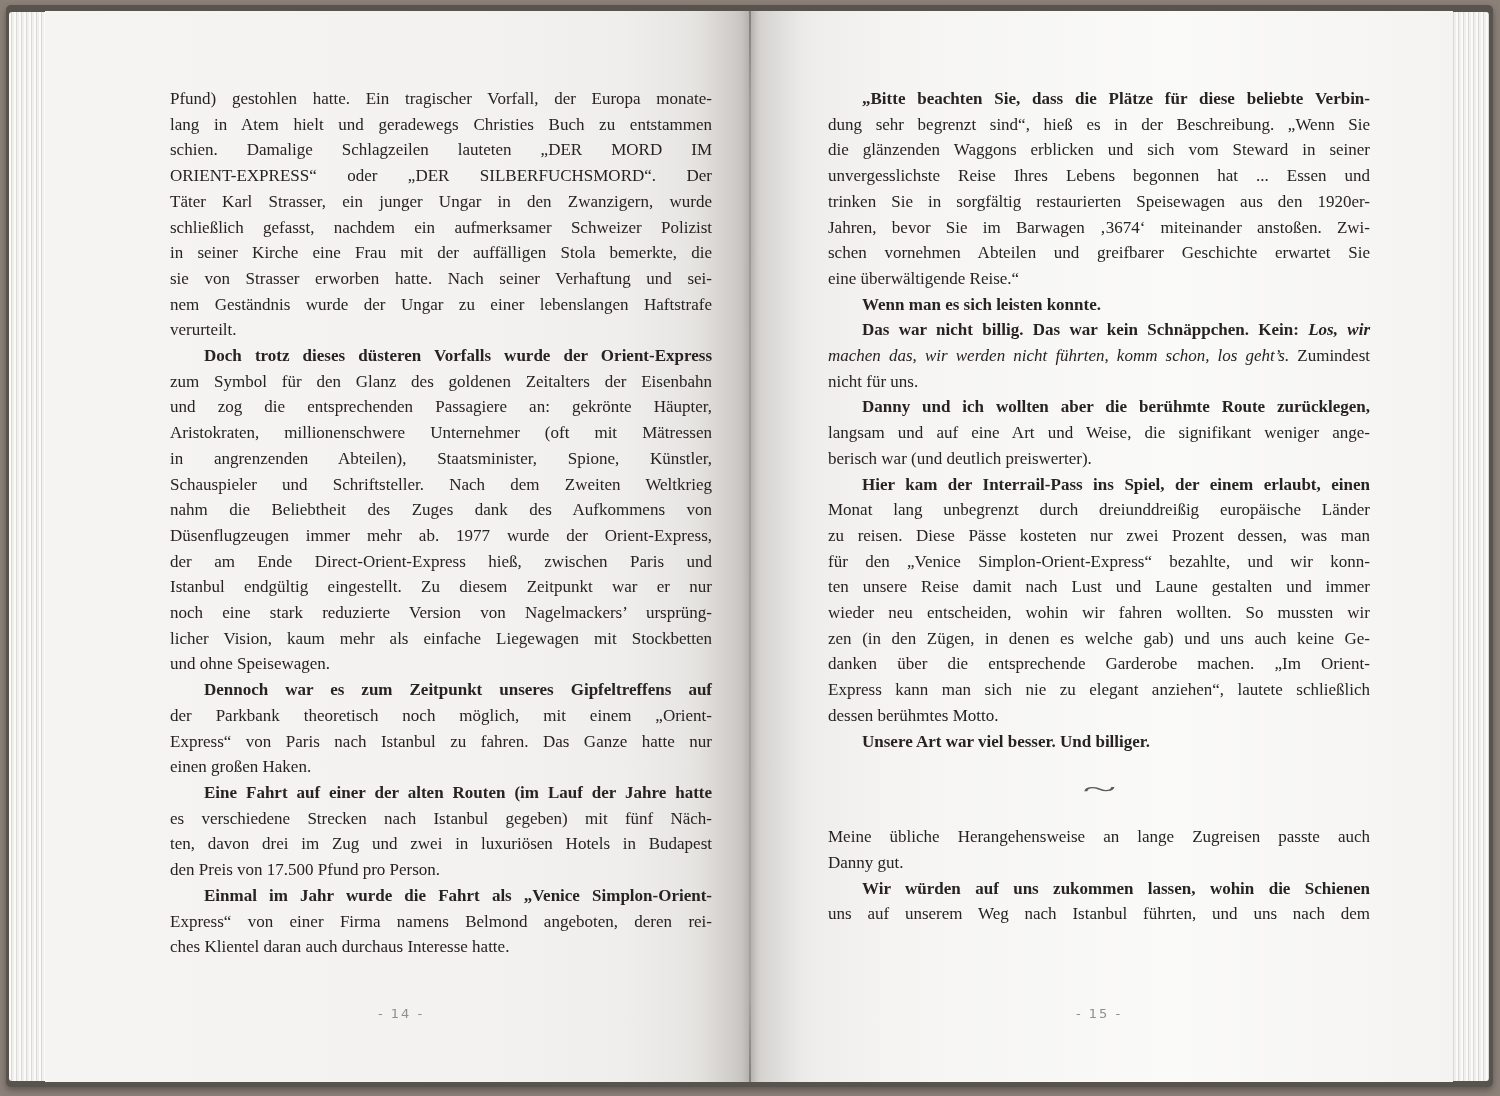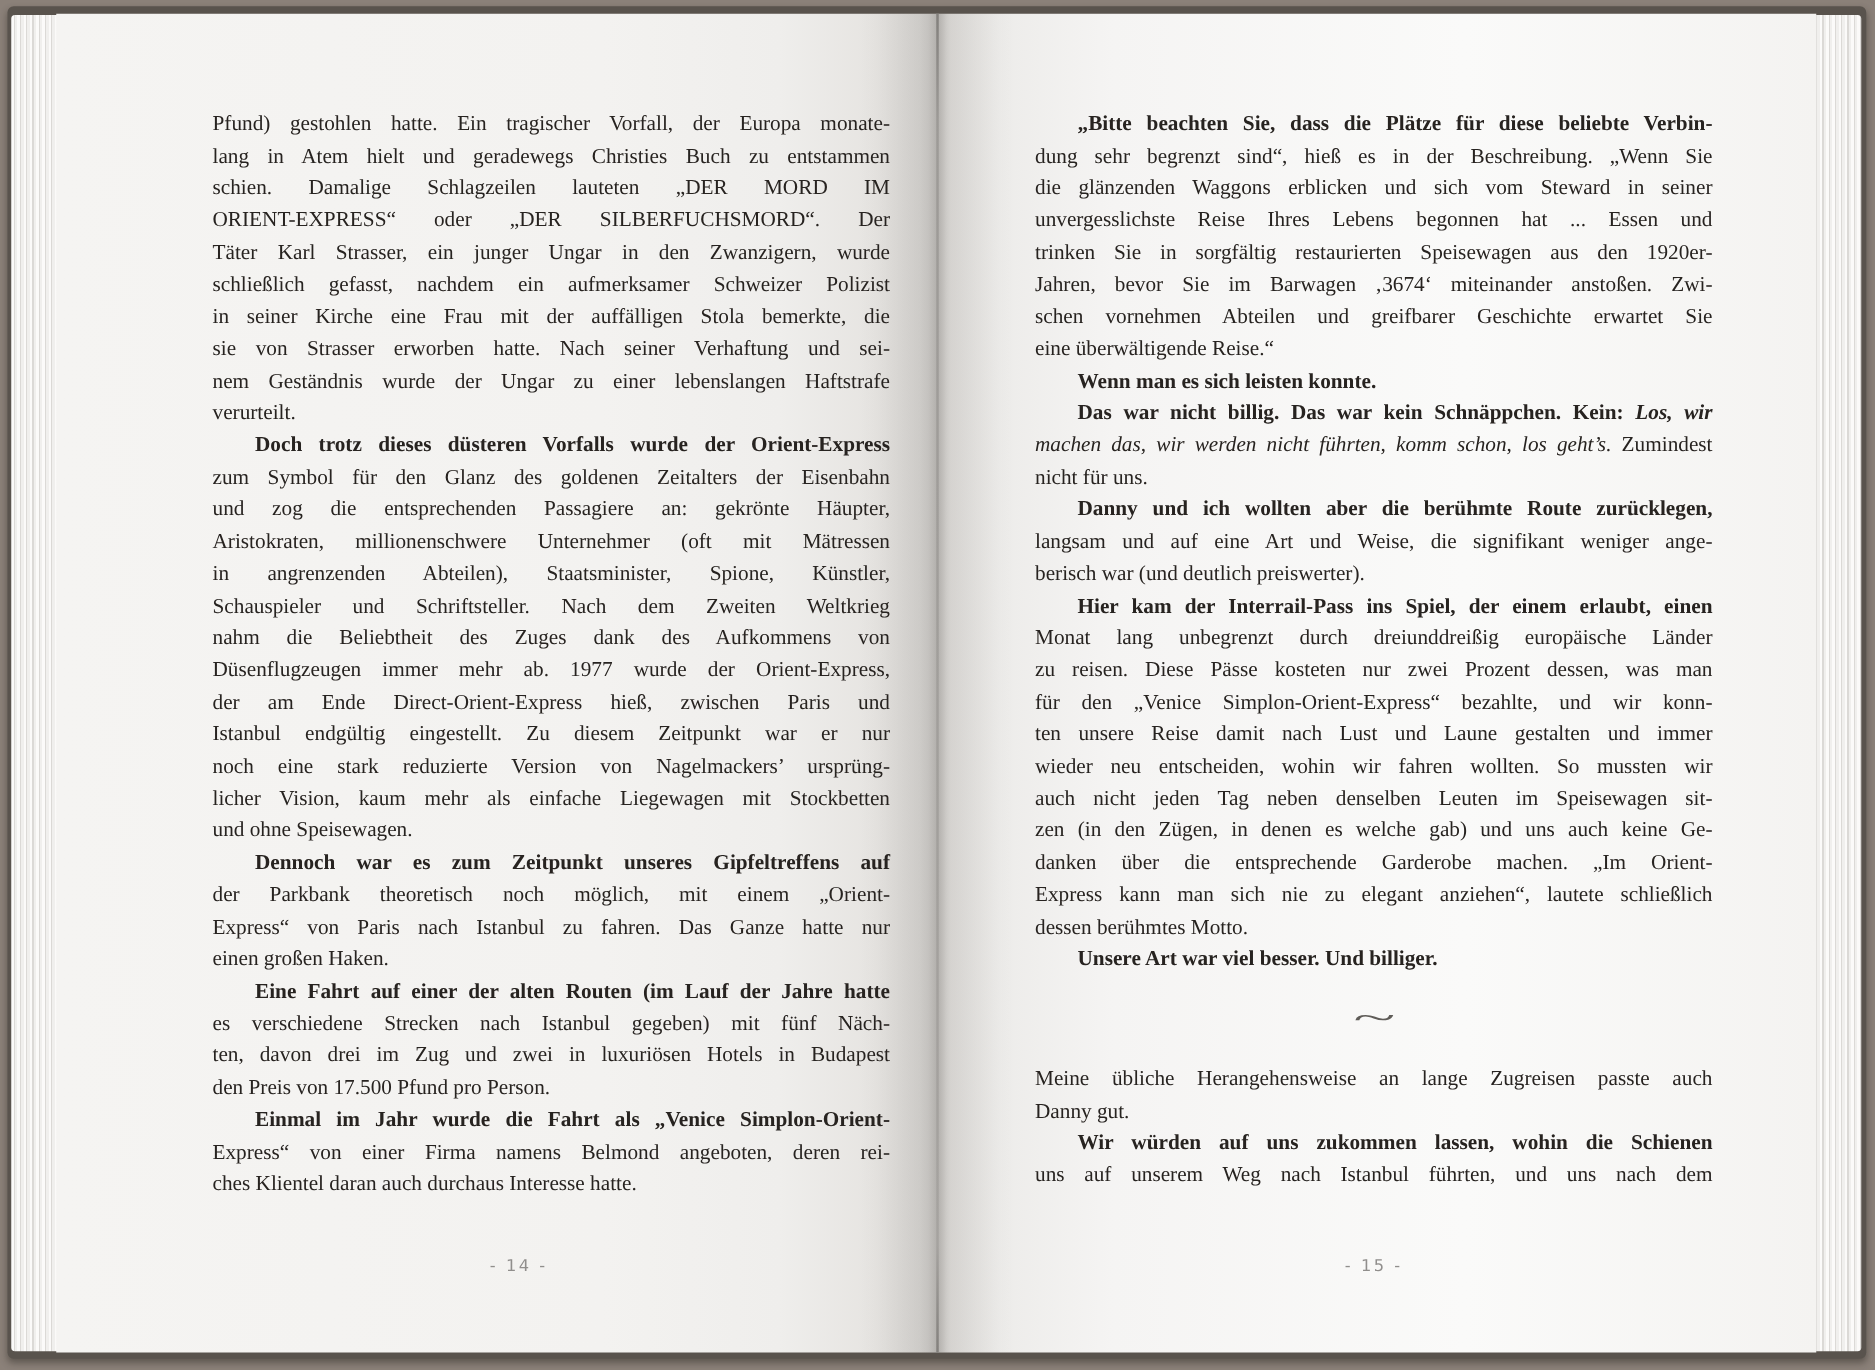--- a/index.html
+++ b/index.html
@@ -54,21 +54,21 @@
   .divider{height:70px;display:flex;align-items:center;justify-content:center;}
   .divider span{
     display:inline-block;transform:scaleX(2.6) scaleY(1.05);
     font-size:24px;color:#5f5c58;line-height:1;
   }
   .pagenum{
     position:absolute;top:1006px;width:542px;text-align:center;
     font-family:"DejaVu Sans","Liberation Sans",sans-serif;
     font-size:13px;color:#908e8c;letter-spacing:2px;
   }
-  #pn-left{left:144px;}
+  #pn-left{left:130px;}
   #pn-right{left:828px;}
 </style>
 </head>
 <body>
 
 <div class="screen">
   <div class="cover"></div>
   <div class="edge edge-left"></div>
   <div class="edge edge-right"></div>
   <div class="page page-left"></div>
@@ -127,21 +127,20 @@
       <div class="tl endline">nicht für uns.</div>
       <div class="tl indent">Danny und ich wollten aber die berühmte Route zurücklegen,</div>
       <div class="tl">langsam und auf eine Art und Weise, die signifikant weniger ange-</div>
       <div class="tl endline">berisch war (und deutlich preiswerter).</div>
       <div class="tl indent">Hier kam der Interrail-Pass ins Spiel, der einem erlaubt, einen</div>
       <div class="tl">Monat lang unbegrenzt durch dreiunddreißig europäische Länder</div>
       <div class="tl">zu reisen. Diese Pässe kosteten nur zwei Prozent dessen, was man</div>
       <div class="tl">für den „Venice Simplon-Orient-Express“ bezahlte, und wir konn-</div>
       <div class="tl">ten unsere Reise damit nach Lust und Laune gestalten und immer</div>
       <div class="tl">wieder neu entscheiden, wohin wir fahren wollten. So mussten wir</div>
-      <div class="tl">auch nicht jeden Tag neben denselben Leuten im Speisewagen sit-</div>
       <div class="tl">zen (in den Zügen, in denen es welche gab) und uns auch keine Ge-</div>
       <div class="tl">danken über die entsprechende Garderobe machen. „Im Orient-</div>
       <div class="tl">Express kann man sich nie zu elegant anziehen“, lautete schließlich</div>
       <div class="tl endline">dessen berühmtes Motto.</div>
       <div class="tl endline indent">Unsere Art war viel besser. Und billiger.</div>
       <div class="divider">
         <span>~</span>
       </div>
       <div class="tl">Meine übliche Herangehensweise an lange Zugreisen passte auch</div>
       <div class="tl endline">Danny gut.</div>

